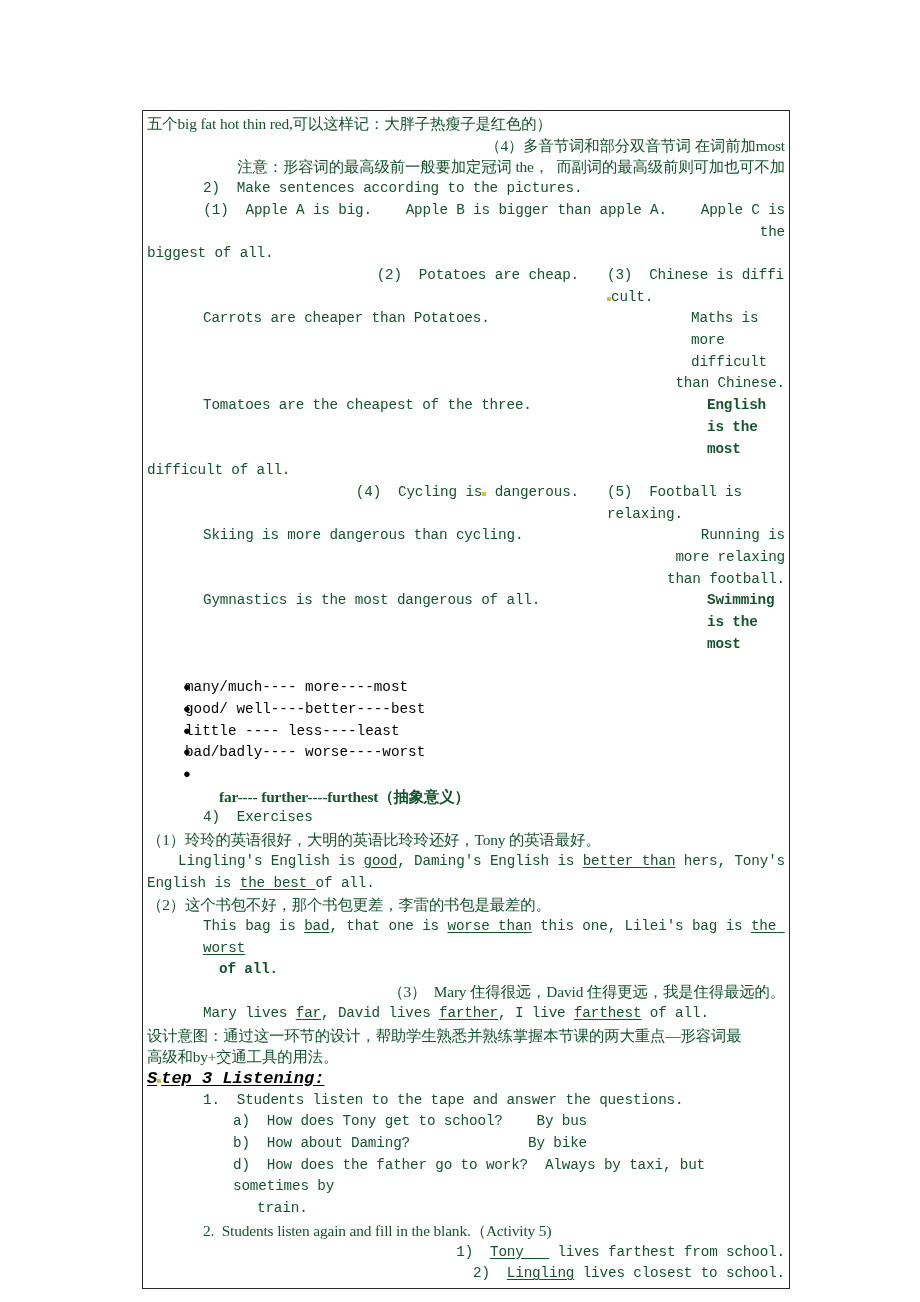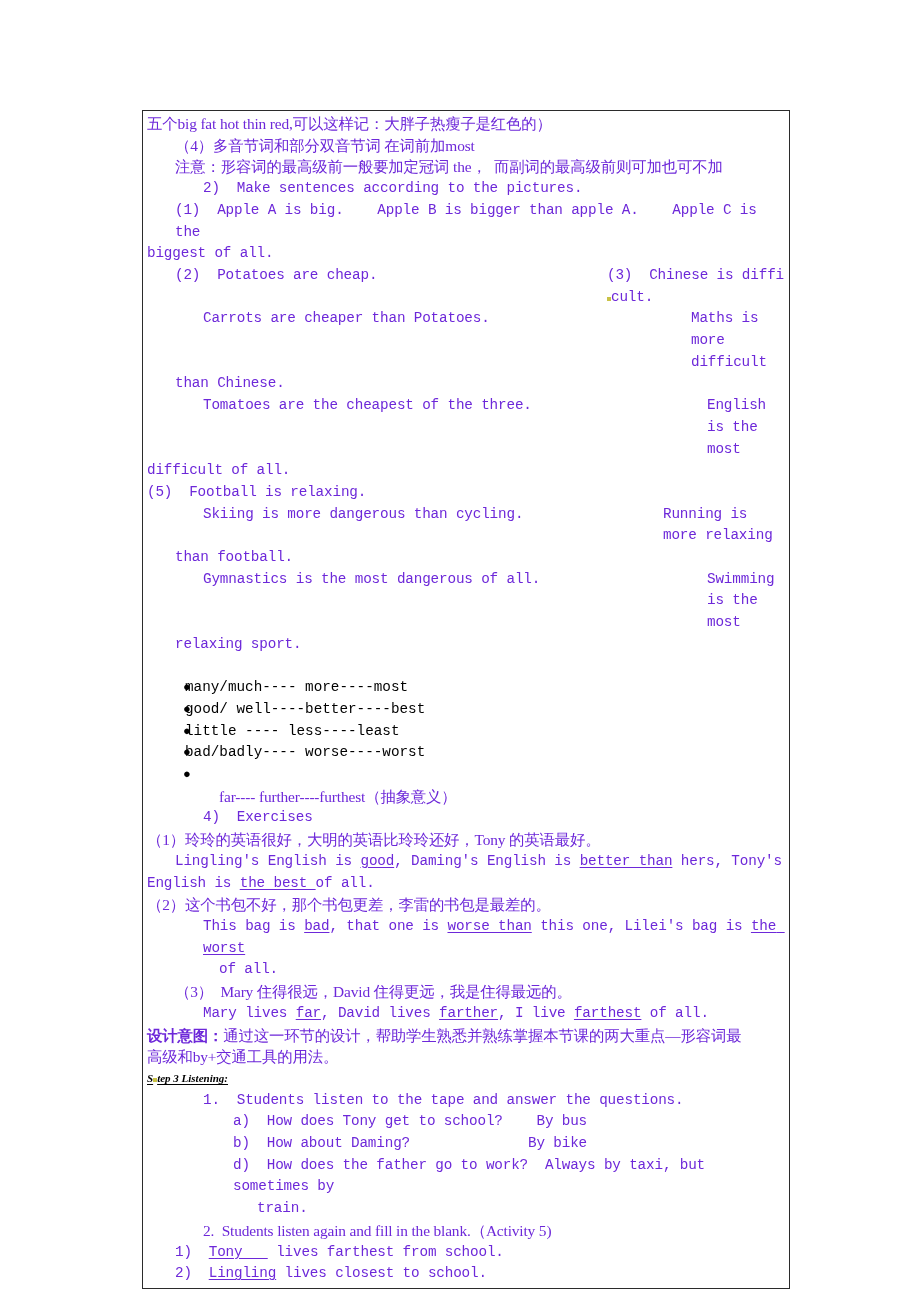--- a/index.html
+++ b/index.html
@@ -35,44 +35,44 @@
     box-sizing: border-box;
   }
   
   .ln {
     font-family: "Liberation Mono", "DejaVu Sans Mono", monospace;
     font-size: 14.3px;
     line-height: 21.7px;
     letter-spacing: -0.15px;
     white-space: pre-wrap;
     margin: 0;
-    color: #6d28d9;
+    color: #14532d;
   }
   .cn {
     font-family: "Liberation Serif", "DejaVu Serif", serif;
     font-size: 15.4px;
   }
   .blankline { height: 21.7px; }
 
   
   .cols {
     display: flex;
     align-items: flex-start;
     gap: 28px;
   }
   .col-l { width: 404px; flex: 0 0 404px; }
   .col-r { flex: 1 1 auto; }
 
   .ul { text-decoration: underline; text-underline-offset: 2px; }
-  .b  { font-weight: bold; }
+  .b  { font-weight: normal; }
 
   
   .step-head {
-    font-family: Liberation Serif, serif;
-    font-size: 11px;
+    font-family: Liberation Mono, monospace;
+    font-size: 17px;
     font-weight: bold;
     font-style: italic;
     text-decoration: underline;
     text-underline-offset: 2px;
     line-height: 21.7px;
     margin: 0;
   }
   .hl-dot {
     display: inline-block;
     width: 4px;
@@ -93,23 +93,23 @@
   .bul-dot {
     flex: 0 0 auto;
     width: 38px;
     padding-left: 36px;
     box-sizing: border-box;
     font-size: 13px;
     line-height: 21.7px;
   }
   .bul-txt { flex: 1 1 auto; }
 
-  .ind1 { padding-left: 28px; }
+  .ind1 { padding-left: 28px; text-align: right; }
   .ind2 { padding-left: 56px; }
-  .ind3 { padding-left: 72px; }
+  .ind3 { padding-left: 72px; font-weight: bold; }
   .ind4 { padding-left: 86px; }
 </style>
 </head>
 <body>
 
 <div class="page">
 
   <div class="doc-table">
     <div class="doc-cell">
 
@@ -137,36 +137,36 @@
       <p class="ln ind1">than Chinese.</p>
 
       <div class="cols">
         <p class="ln col-l ind2">Tomatoes are the cheapest of the three.</p>
         <p class="ln col-r ind3">English is the most</p>
       </div>
 
       <p class="ln">difficult of all.</p>
 
       <div class="cols">
+        <p class="ln col-l ind1"><span>(4)  Cycling is</span><span class="hl-dot"></span><span> dangerous.</span></p>
         <p class="ln col-r">(5)  Football is relaxing.</p>
       </div>
 
       <div class="cols">
         <p class="ln col-l ind2">Skiing is more dangerous than cycling.</p>
         <p class="ln col-r ind1">Running is more relaxing</p>
       </div>
 
       <p class="ln ind1">than football.</p>
 
       <div class="cols">
         <p class="ln col-l ind2">Gymnastics is the most dangerous of all.</p>
         <p class="ln col-r ind3">Swimming is the most</p>
       </div>
 
-      <p class="ln ind1">relaxing sport.</p>
 
       <div class="blankline"></div>
 
 
       <div class="bul">
         <span class="bul-dot">●</span>
         <span class="bul-txt">many/much---- more----most</span>
       </div>
       <div class="bul">
         <span class="bul-dot">●</span>

